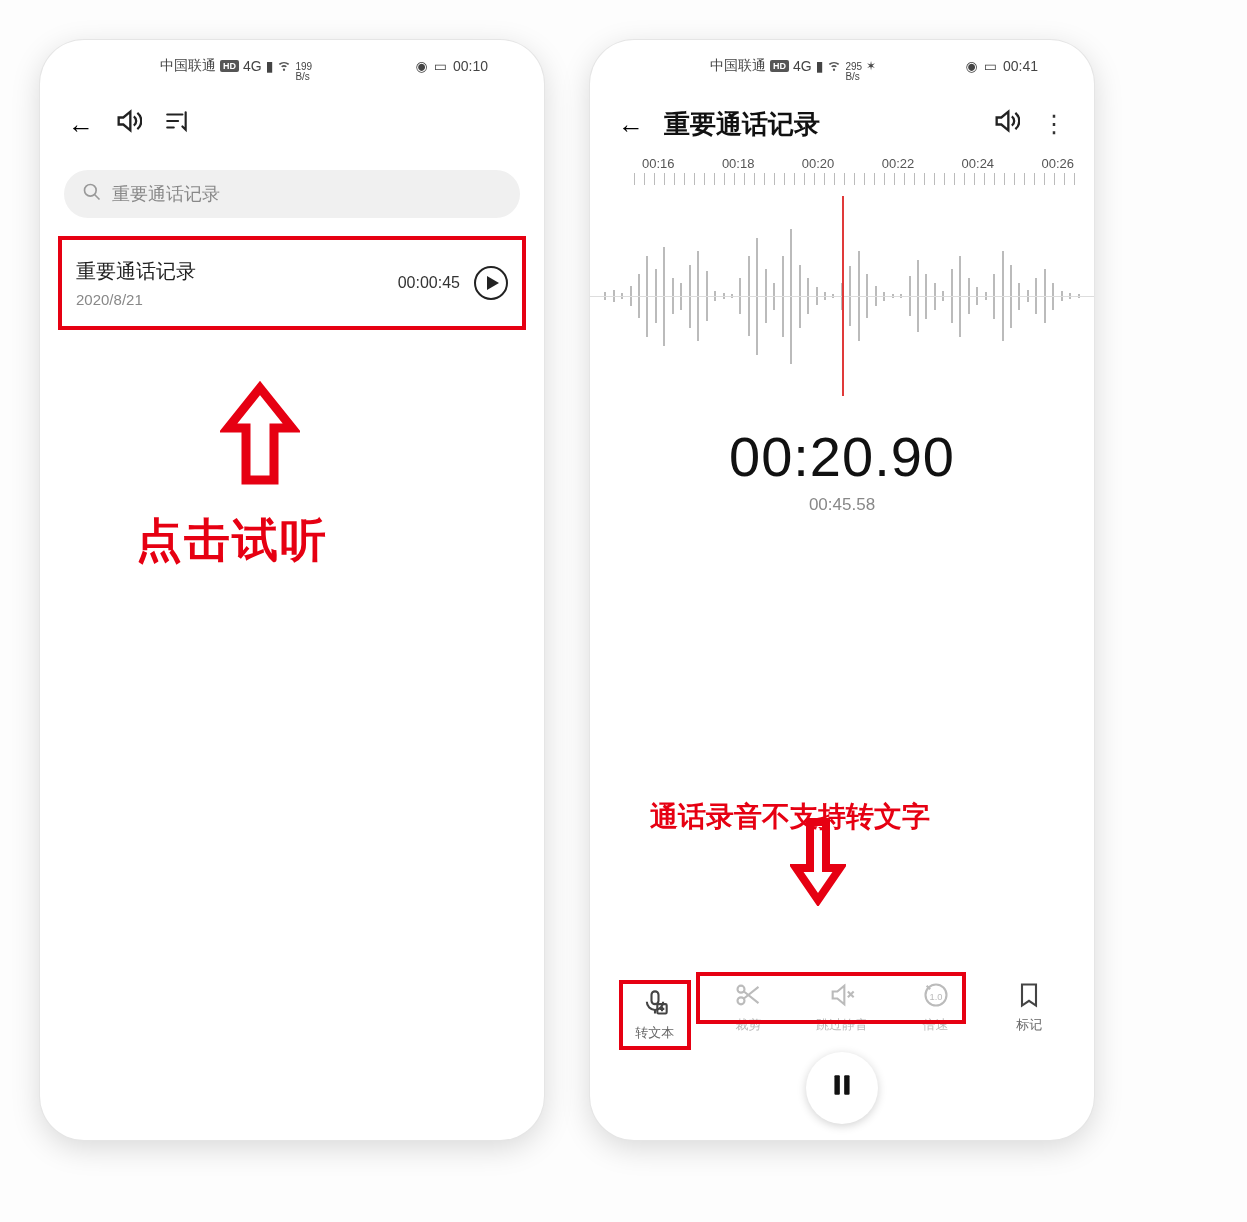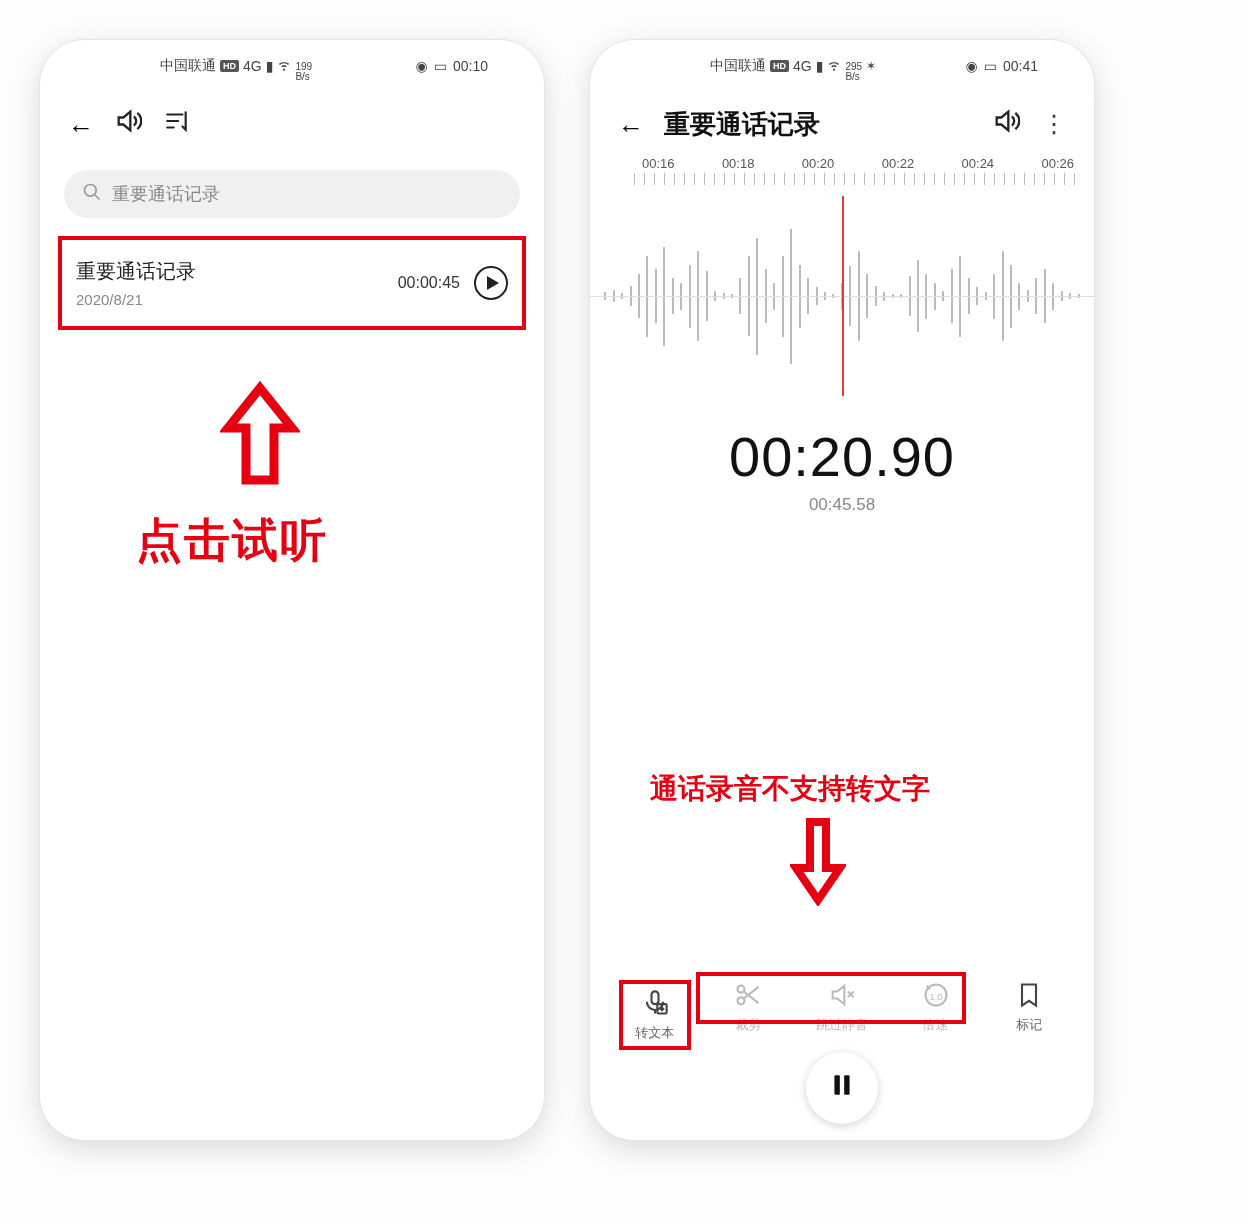--- a/index.html
+++ b/index.html
@@ -363,21 +363,21 @@
         <span style="height: 10.8px;"></span>
         <span style="height: 5.4px;"></span>
         <span style="height: 3.6px;"></span>
       </div>
     <div class="playhead"></div>
   </div>
 
   <div class="time-big">00:20.90</div>
   <div class="time-total">00:45.58</div>
 
-  <div class="anno-r-text" style="left:60px; top:730px;">通话录音不支持转文字</div>
+  <div class="anno-r-text" style="left:60px; top:758px;">通话录音不支持转文字</div>
   <div class="anno-r-arrow" style="left:200px; top:776px;">
     <svg viewBox="0 0 56 90">
         <path fill="none" stroke="#e60012" stroke-width="8" d="M20 6 H36 V52 H50 L28 84 L6 52 H20 Z"></path>
       </svg>
   </div>
 
   <div class="player-toolbar">
     <div class="tool-btn tool-frame">
       <span class="ic">
         <svg viewBox="0 0 24 24" fill="none" stroke="#444" stroke-width="1.8">

